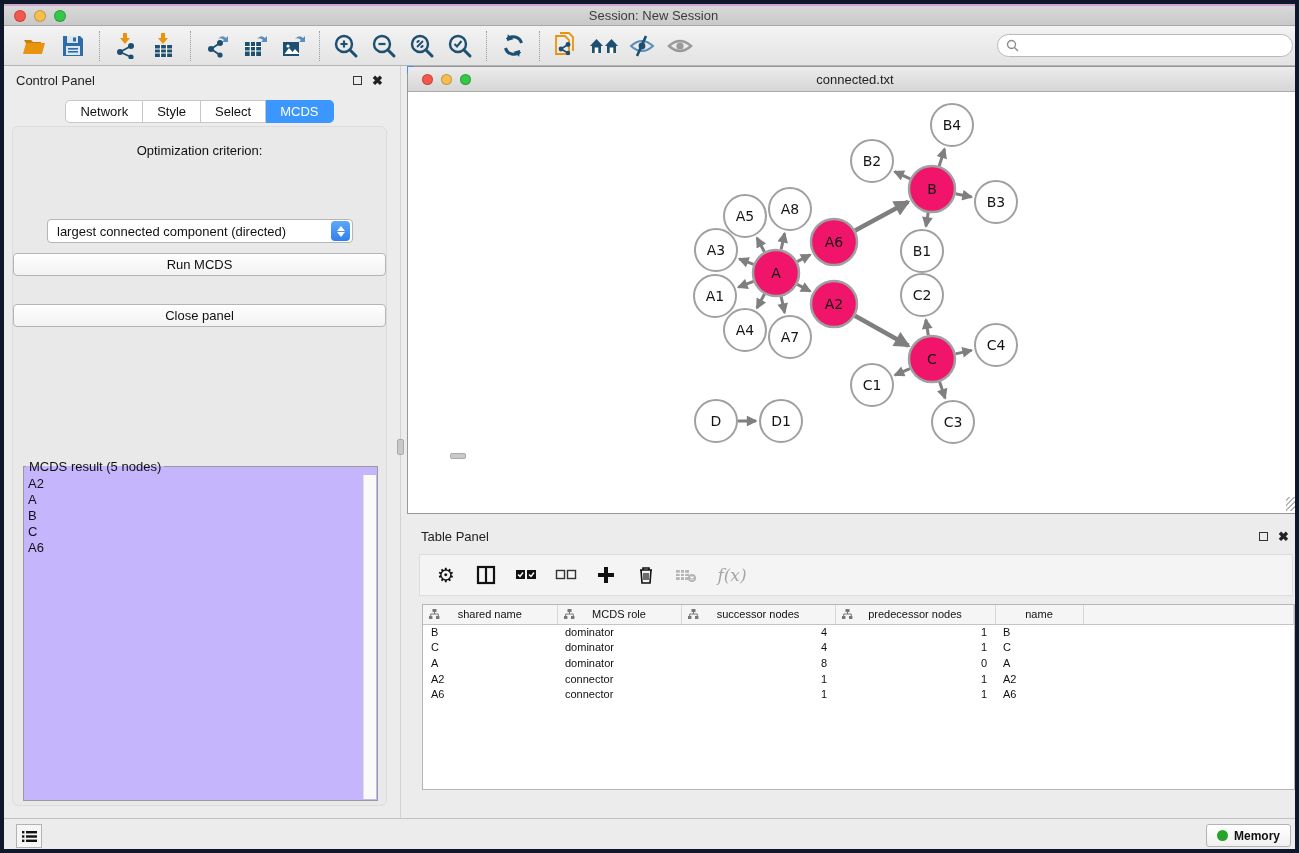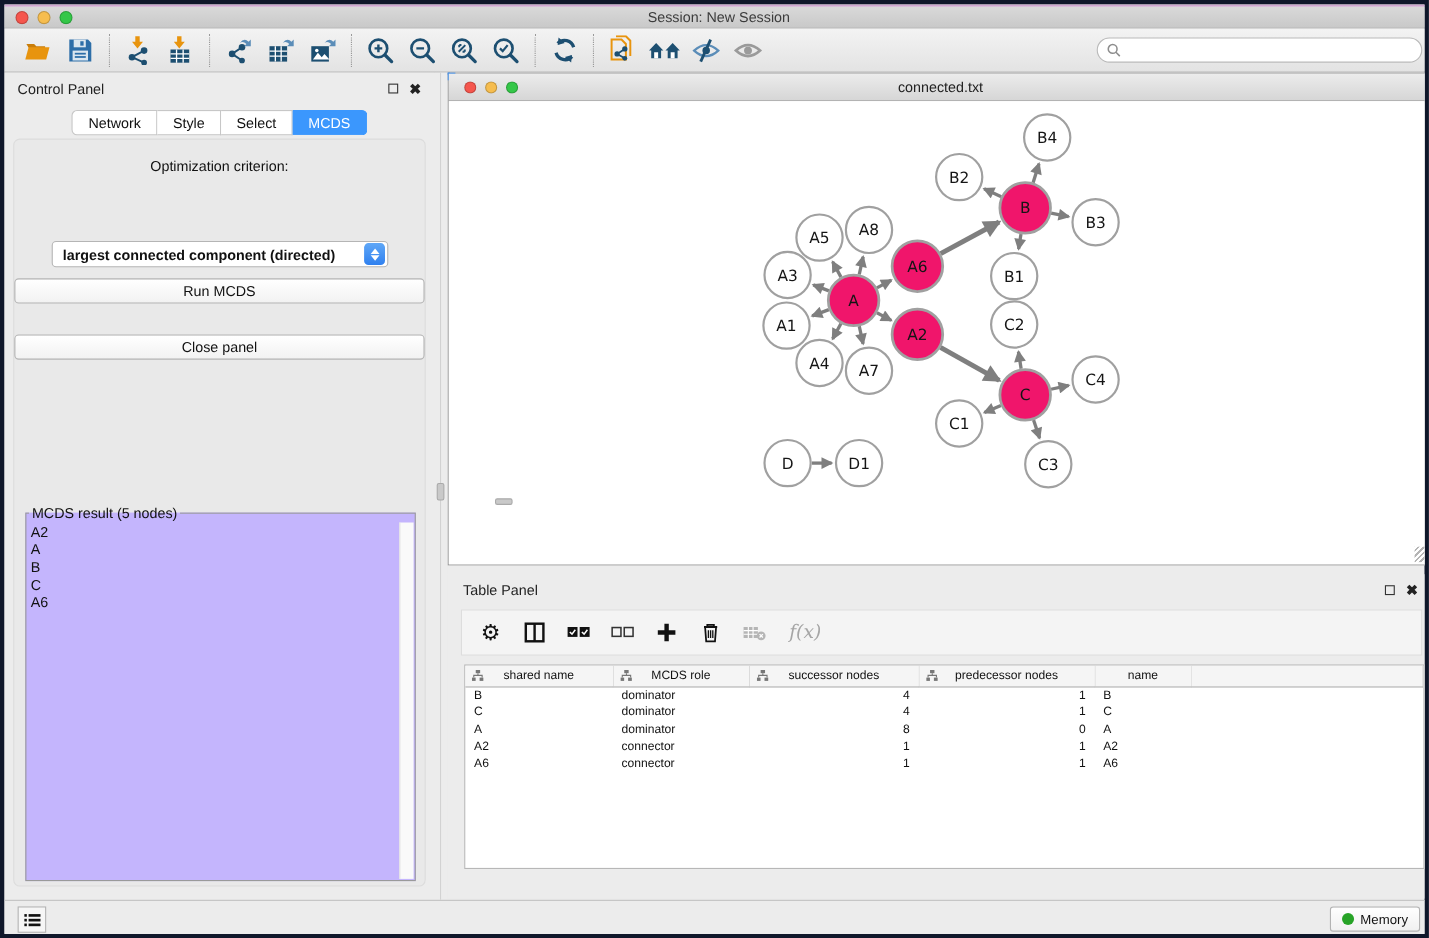--- a/index.html
+++ b/index.html
@@ -41,21 +41,21 @@
   .cptab { font-size:13px; padding:3px 14px; background:#fff; border:1px solid #c7c7c7;
            border-left:none; color:#111; }
   .cptab:first-child { border-left:1px solid #c7c7c7; border-radius:5px 0 0 5px; }
   .cptab:last-child { border-radius:0 5px 5px 0; }
   .cptab.active { background:#3b97fd; border-color:#3b97fd; color:#fff; }
   .cpinner { position:absolute; left:8px; top:60px; width:375px; height:680px;
     background:#e9e9e9; border:1px solid #dcdcdc; border-radius:6px; }
   .optlabel { text-align:center; margin-top:16px; font-size:13px; color:#111; }
   .dropdown { position:absolute; left:34px; top:92px; width:306px; height:24px; background:#fff;
     border:1px solid #b5b5b5; border-radius:4px; display:flex; align-items:center; }
-  .dropdown .dval { flex:1; font-size:13px; padding-left:9px; color:#111; white-space:nowrap;font-weight:bold; }
+  .dropdown .dval { flex:1; font-size:13px; padding-left:9px; color:#111; white-space:nowrap; }
   .stepper { width:19px; height:20px; margin-right:2px; background:linear-gradient(#5fa7f7,#2f80ef);
     border-radius:4px; display:flex; flex-direction:column; align-items:center; justify-content:center; gap:1px; }
   .chev { width:0; height:0; border-left:4px solid transparent; border-right:4px solid transparent; }
   .chev.up { border-bottom:5px solid #fff; } .chev.down { border-top:5px solid #fff; }
   .btnrow { position:absolute; left:0; top:126px; width:100%; display:flex; justify-content:center; gap:28px;flex-direction:column; }
   .pushbtn { background:linear-gradient(#ffffff,#f2f2f2); border:1px solid #b5b5b5; border-radius:4px;
     font-size:13px; padding:3px 16px; color:#111; font-family:"Liberation Sans",sans-serif; }
   fieldset.resultbox { position:absolute; left:10px; top:332px; width:355px; height:342px;
     border:1px solid #9a9a9a; background:#c4b5fd; }
   fieldset.resultbox legend { font-size:13px; color:#111; padding:0 3px; margin-left:2px; }
@@ -108,21 +108,21 @@
   .btab:last-child { border-radius:0 6px 6px 0; }
   .btab.active { background:#3b97fd; border-color:#3b97fd; color:#fff; }
 
   
   .statusbar { position:absolute; left:0; top:814px; width:1299px; height:33px; background:#ececec;
     border-top:1px solid #c2c2c2; }
   .listbtn { position:absolute; left:12px; top:5px; width:26px; height:24px; background:#f6f6f6;
     border:1px solid #b3b3b3; display:flex; align-items:center; justify-content:center; }
   .memorybtn { position:absolute; right:12px; top:5px; height:23px; background:linear-gradient(#fff,#f0f0f0);
     border:1px solid #b3b3b3; border-radius:3px; display:flex; align-items:center; gap:6px;
-    padding:0 10px; font-size:12px; color:#111; }
+    padding:0 10px; font-size:12px; color:#111;font-weight:bold; }
   .memdot { width:11px; height:11px; border-radius:50%; background:#27a327; }
   .deskstrip { position:absolute; left:0; top:847px; width:1299px; height:6px; background:#22344a; }
 </style>
 </head>
 <body>
 
 <div class="app">
 
   <div class="titlebar">
     <div class="lights">

